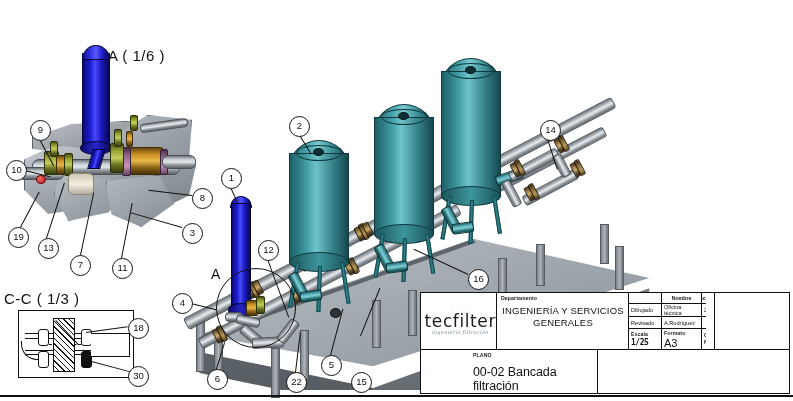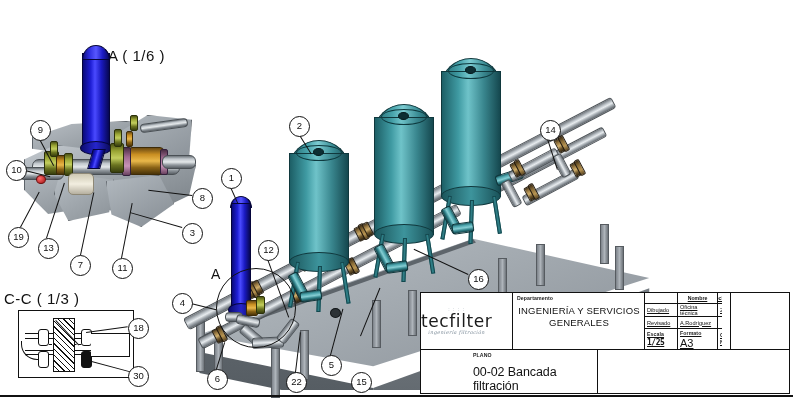--- a/index.html
+++ b/index.html
@@ -98,24 +98,24 @@
   .bluecap{position:absolute;width:7px;height:6px;border-radius:50%;
           background:radial-gradient(circle at 35% 35%,#5a6bff,#101a8a);border:.5px solid #0a1054;}
 
   
   .tb{position:absolute;left:420px;top:292px;width:368px;height:100px;
       border:1.3px solid #111;background:#fff;z-index:60;}
   .tb .row{display:flex;width:100%;}
   .tb .cell{border-right:1.1px solid #111;box-sizing:border-box;position:relative;}
   .tb .r1{height:56px;border-bottom:1.1px solid #111;}
   .tb .r2{height:43px;}
-  .c-logo{width:92px;display:flex;align-items:center;justify-content:flex-start;}
+  .c-logo{width:76px;display:flex;align-items:center;justify-content:flex-end;}
   .c-dep{width:132px;padding:2px 3px 0 4px;}
   .c-mat{width:58px;padding:2px 3px 0 4px;}
-  .c-right{width:86px;border-right:none;text-decoration:underline;}
+  .c-right{width:86px;border-right:none;}
   .tiny{font-size:5.2px;font-weight:bold;color:#222;letter-spacing:.1px;line-height:7px;}
   .dep-txt{font-size:9.5px;text-align:center;line-height:11.5px;margin-top:3px;letter-spacing:.2px;}
   .mat-txt{font-size:11px;margin-top:3px;letter-spacing:.2px;}
   .logo-word{font-size:17px;letter-spacing:.6px;color:#1b1b1b;font-family:"DejaVu Sans",sans-serif;}
   .logo-sub{font-size:5px;color:#7b8a97;font-family:"DejaVu Serif",serif;font-style:italic;
             letter-spacing:.3px;margin-top:-2px;}
   .logo-dots{font-size:5px;color:#9aa7b2;letter-spacing:1px;line-height:4px;}
 
   
   .mg{width:100%;height:100%;display:grid;

